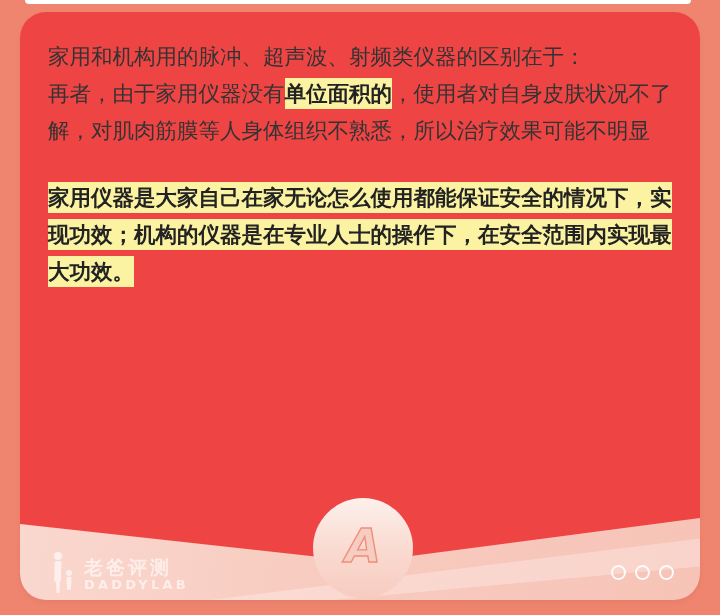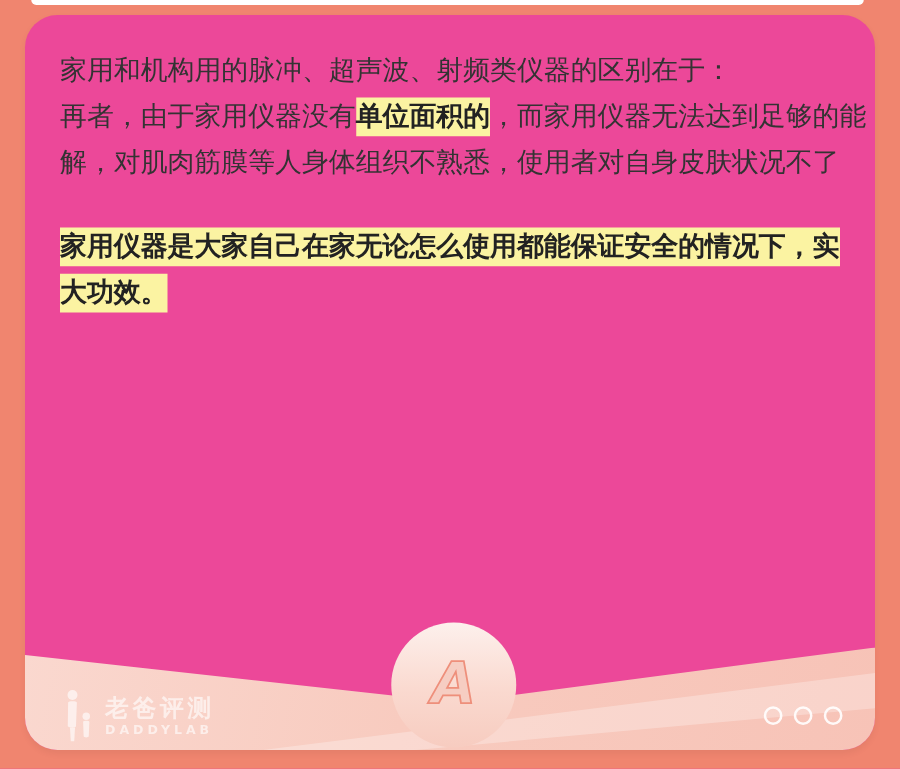--- a/index.html
+++ b/index.html
@@ -8,21 +8,21 @@
     background:#F0856F;
     font-family:"DejaVu Sans", sans-serif;
     position:relative; overflow:hidden;
   }
   .prev-sliver {
     position:absolute; left:25px; top:0; width:666px; height:4px;
     background:#FFFFFF; border-radius:0 0 6px 6px;
   }
   .card {
     position:absolute; left:20px; top:12px; width:680px; height:588px;
-    background:#ec4899; border-radius:26px; overflow:hidden;
+    background:#ef4444; border-radius:26px; overflow:hidden;
     box-shadow:0 3px 6px rgba(0,0,0,0.05);
   }
   .text-content {
     position:absolute; left:28px; top:26px; width:626px;
   }
   .para { margin:0; }
   .para.emphasis { margin-top:30px; }
   .line {
     height:37px; line-height:37px; white-space:nowrap;
     font-size:21.5px; color:#333333; letter-spacing:0;
@@ -59,21 +59,21 @@
     display:flex; align-items:center; opacity:0.62;
   }
   .logo-icon { width:26px; height:44px; margin-right:8px; }
   .logo-icon svg { width:100%; height:100%; }
   .logo-text { display:flex; flex-direction:column; }
   .logo-cn {
     color:#FFFFFF; font-size:19px; font-weight:700; letter-spacing:3px;
     line-height:22px;
   }
   .logo-en {
-    color:#FFFFFF; font-size:10px; font-weight:700; letter-spacing:3.2px;
+    color:#FFFFFF; font-size:13px; font-weight:700; letter-spacing:3.2px;
     line-height:13px;
   }
   .dots {
     position:absolute; right:26px; bottom:20px;
     display:flex; gap:9px;
   }
   .dot {
     width:15px; height:15px; border-radius:50%;
     border:2.5px solid rgba(255,255,255,0.9);
     background:transparent;
@@ -85,25 +85,26 @@
 <div class="page">
   <div class="prev-sliver"></div>
 
   <div class="card">
 
     <div class="text-content" id="paragraphs">
         <div class="para">
           <div class="line"><span class="seg">家用和机构用的脉冲、超声波、射频类仪器的区别在于：</span></div>
         </div>
         <div class="para">
-          <div class="line"><span class="seg">再者，由于家用仪器没有</span><span class="seg hl b">单位面积的</span><span class="seg">，而家用仪器无法达到足够的能</span></div>
-          <div class="line"><span class="seg">解，对肌肉筋膜等人身体组织不熟悉，使用者对自身皮肤状况不了</span></div>
+          <div class="line"><span class="seg">再者，由于家用仪器没有</span><span class="seg hl b">单位面积的</span><span class="seg">，使用者对自身皮肤状况不了</span></div>
+          <div class="line"><span class="seg">解，对肌肉筋膜等人身体组织不熟悉，所以治疗效果可能不明显</span></div>
         </div>
         <div class="para emphasis">
           <div class="line"><span class="seg hl b">家用仪器是大家自己在家无论怎么使用都能保证安全的情况下，实</span></div>
+          <div class="line"><span class="seg hl b">现功效；机构的仪器是在专业人士的操作下，在安全范围内实现最</span></div>
           <div class="line"><span class="seg hl b">大功效。</span></div>
         </div>
       </div>
 
     <div class="footer-band">
       <div class="streak"></div>
     </div>
 
     <div class="badge-circle">
       <span class="badge-letter">A</span>

